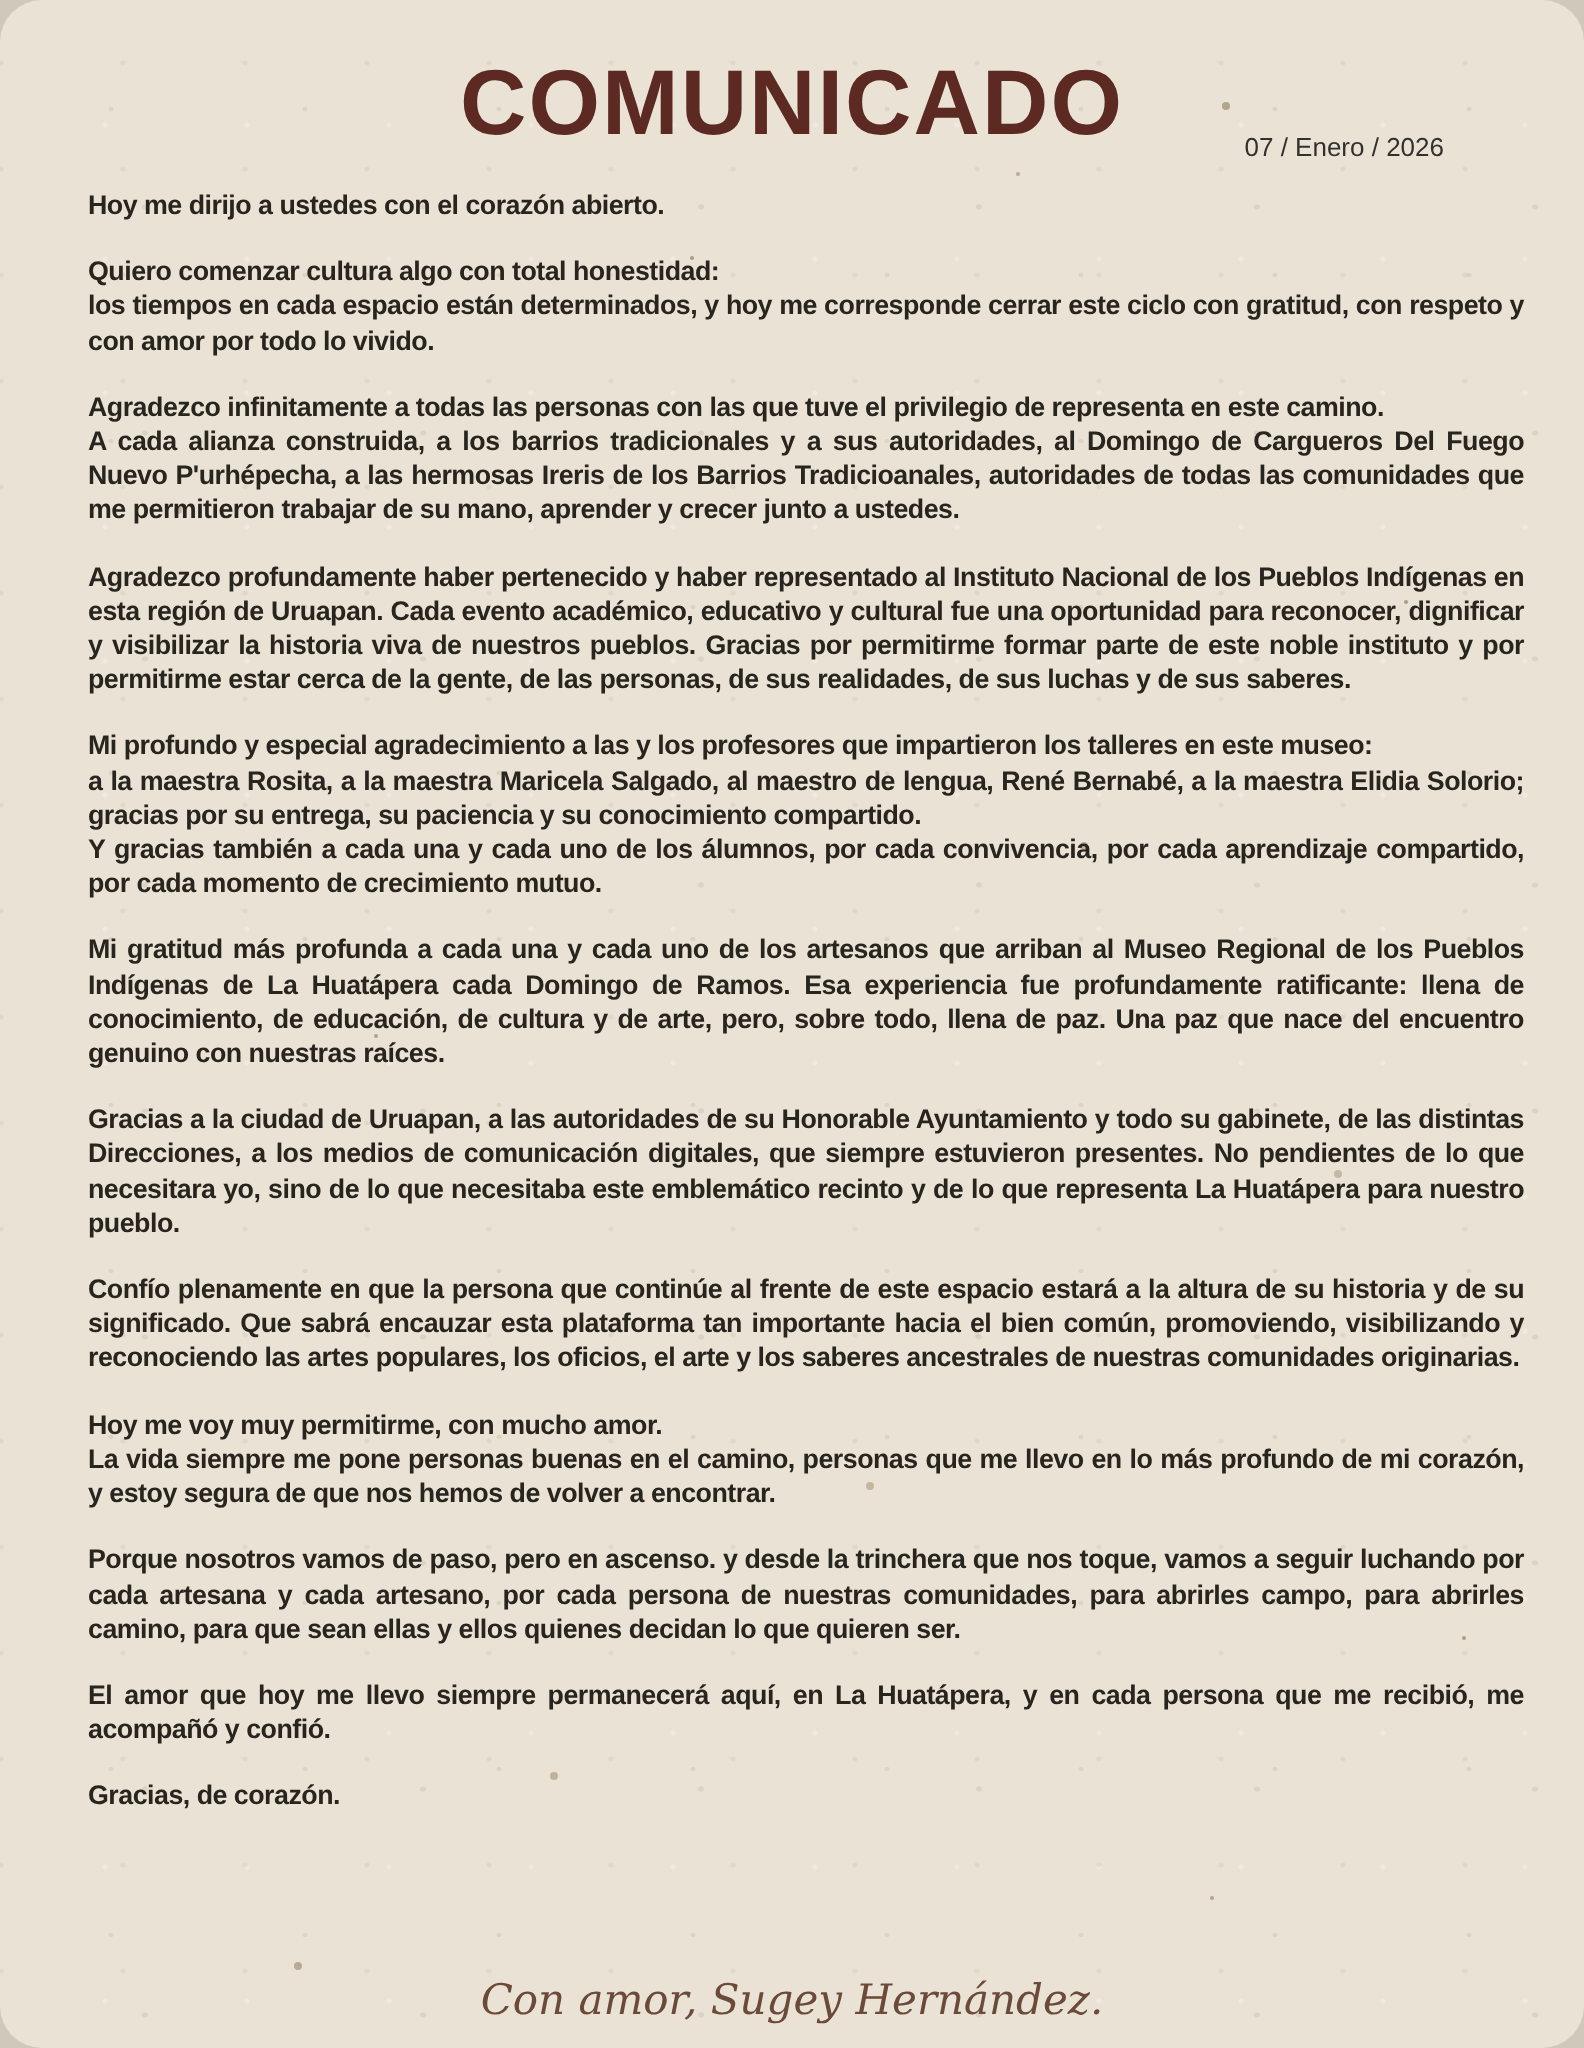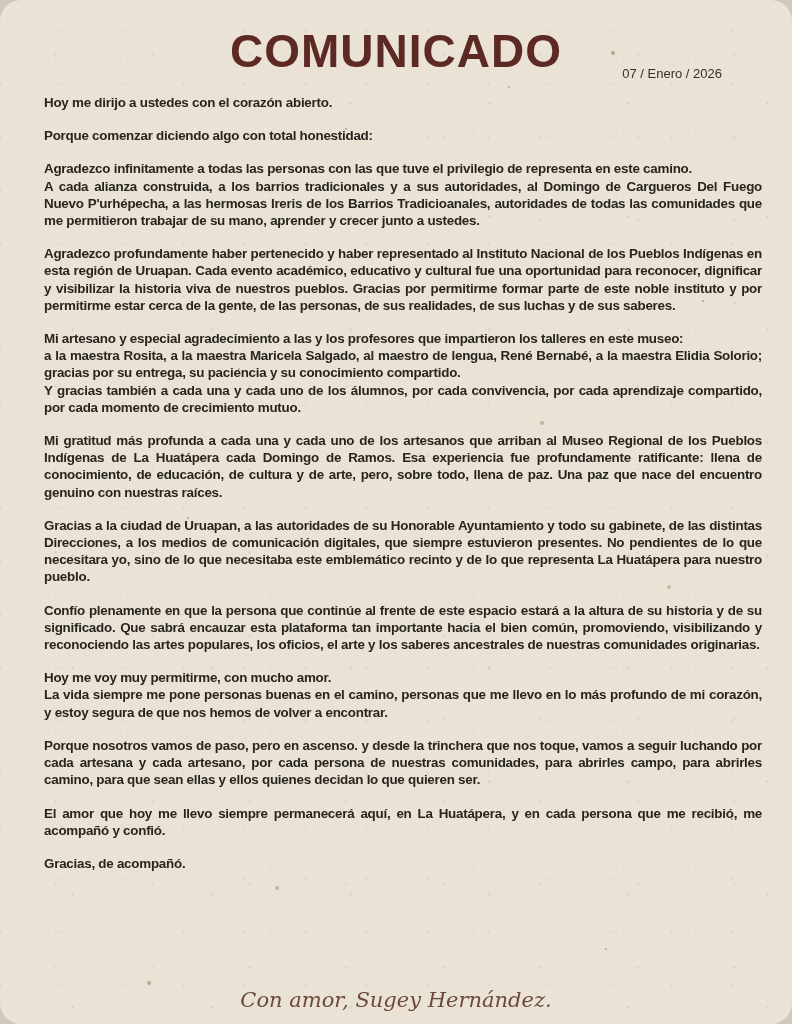--- a/index.html
+++ b/index.html
@@ -98,31 +98,32 @@
 
 <div class="page">
   <span class="fleck"></span>
   <h1 class="title">COMUNICADO</h1>
   <div class="date">07 / Enero / 2026</div>
   <div class="content">
       <p class="para">
         <span class="seg">Hoy me dirijo a ustedes con el corazón abierto.</span>
       </p>
       <p class="para">
-        <span class="seg">Porque comenzar diciendo algo con total honestidad:</span>
+        <span class="seg">Quiero comenzar cultura algo con total honestidad:</span>
+        <span class="seg">los tiempos en cada espacio están determinados, y hoy me corresponde cerrar este ciclo con gratitud, con respeto y con amor por todo lo vivido.</span>
       </p>
       <p class="para">
         <span class="seg">Agradezco infinitamente a todas las personas con las que tuve el privilegio de representa en este camino.</span>
         <span class="seg">A cada alianza construida, a los barrios tradicionales y a sus autoridades, al Domingo de Cargueros Del Fuego Nuevo P'urhépecha, a las hermosas Ireris de los Barrios Tradicioanales, autoridades de todas las comunidades que me permitieron trabajar de su mano, aprender y crecer junto a ustedes.</span>
       </p>
       <p class="para">
         <span class="seg">Agradezco profundamente haber pertenecido y haber representado al Instituto Nacional de los Pueblos Indígenas en esta región de Uruapan. Cada evento académico, educativo y cultural fue una oportunidad para reconocer, dignificar y visibilizar la historia viva de nuestros pueblos. Gracias por permitirme formar parte de este noble instituto y por permitirme estar cerca de la gente, de las personas, de sus realidades, de sus luchas y de sus saberes.</span>
       </p>
       <p class="para">
-        <span class="seg">Mi artesano y especial agradecimiento a las y los profesores que impartieron los talleres en este museo:</span>
+        <span class="seg">Mi profundo y especial agradecimiento a las y los profesores que impartieron los talleres en este museo:</span>
         <span class="seg">a la maestra Rosita, a la maestra Maricela Salgado, al maestro de lengua, René Bernabé, a la maestra Elidia Solorio; gracias por su entrega, su paciencia y su conocimiento compartido.</span>
         <span class="seg">Y gracias también a cada una y cada uno de los álumnos, por cada convivencia, por cada aprendizaje compartido, por cada momento de crecimiento mutuo.</span>
       </p>
       <p class="para">
         <span class="seg">Mi gratitud más profunda a cada una y cada uno de los artesanos que arriban al Museo Regional de los Pueblos Indígenas de La Huatápera cada Domingo de Ramos. Esa experiencia fue profundamente ratificante: llena de conocimiento, de educación, de cultura y de arte, pero, sobre todo, llena de paz. Una paz que nace del encuentro genuino con nuestras raíces.</span>
       </p>
       <p class="para">
         <span class="seg">Gracias a la ciudad de Uruapan, a las autoridades de su Honorable Ayuntamiento y todo su gabinete, de las distintas Direcciones, a los medios de comunicación digitales, que siempre estuvieron presentes. No pendientes de lo que necesitara yo, sino de lo que necesitaba este emblemático recinto y de lo que representa La Huatápera para nuestro pueblo.</span>
       </p>
       <p class="para">
@@ -132,17 +133,17 @@
         <span class="seg">Hoy me voy muy permitirme, con mucho amor.</span>
         <span class="seg">La vida siempre me pone personas buenas en el camino, personas que me llevo en lo más profundo de mi corazón, y estoy segura de que nos hemos de volver a encontrar.</span>
       </p>
       <p class="para">
         <span class="seg">Porque nosotros vamos de paso, pero en ascenso. y desde la trinchera que nos toque, vamos a seguir luchando por cada artesana y cada artesano, por cada persona de nuestras comunidades, para abrirles campo, para abrirles camino, para que sean ellas y ellos quienes decidan lo que quieren ser.</span>
       </p>
       <p class="para">
         <span class="seg">El amor que hoy me llevo siempre permanecerá aquí, en La Huatápera, y en cada persona que me recibió, me acompañó y confió.</span>
       </p>
       <p class="para">
-        <span class="seg">Gracias, de acompañó.</span>
+        <span class="seg">Gracias, de corazón.</span>
       </p>
     </div>
   <div class="signature">Con amor, Sugey Hernández.</div>
 </div>
 
 </body></html>

